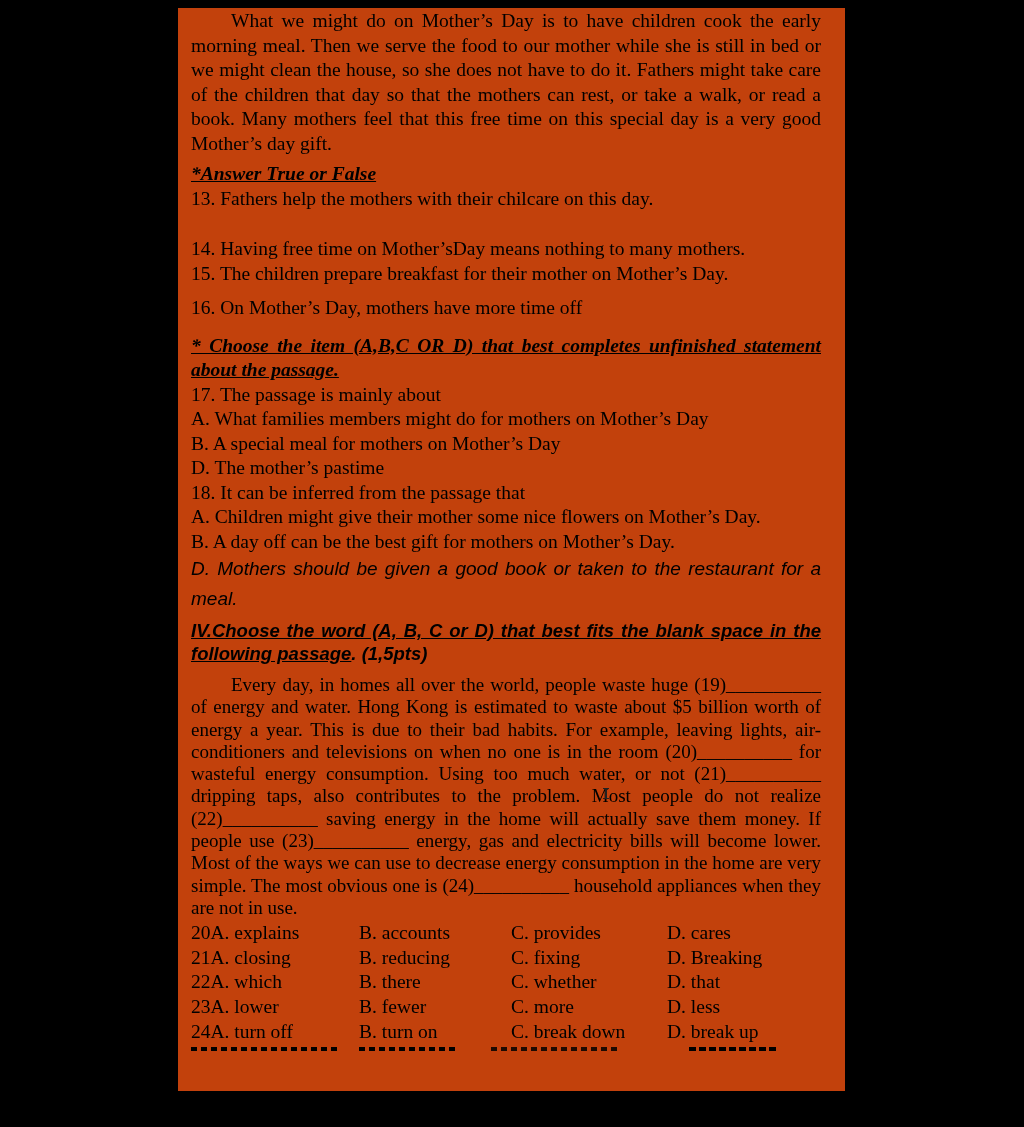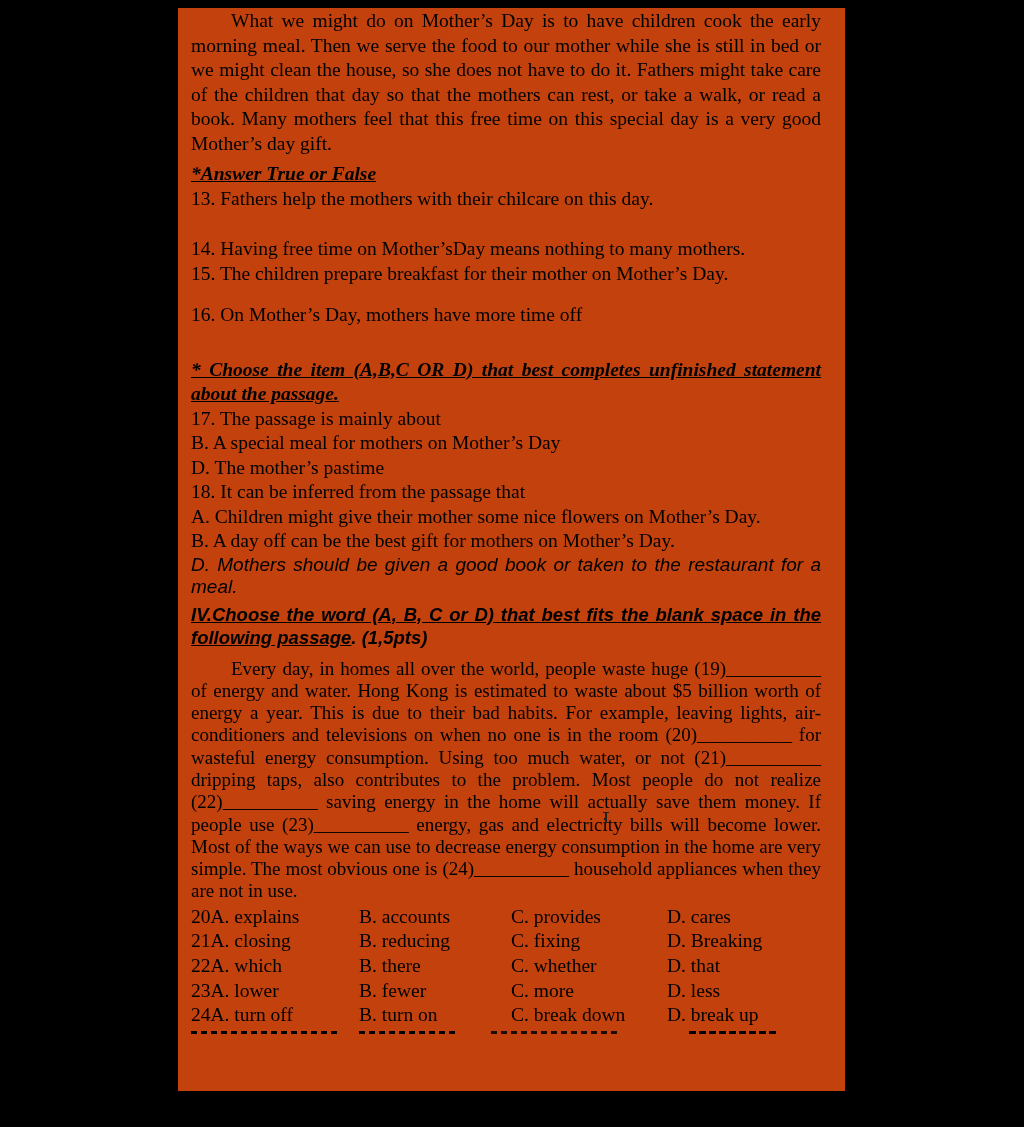--- a/index.html
+++ b/index.html
@@ -14,26 +14,26 @@
   p{margin:0;}
   .line{font-size:19.5px;line-height:24.5px;}
   .just{text-align:justify;}
   .indent{text-indent:40px;}
   .heading-serif{
     font-size:19.5px;line-height:24.5px;font-weight:bold;font-style:italic;
     text-decoration:underline;
   }
   .h-tf{margin-top:6px;}
   .gap-below{margin-bottom:26px;}
-  .gap-above{margin-top:17px;}
-  .h-choose{margin-top:30px;}
+  .gap-above{margin-top:10px;}
+  .h-choose{margin-top:13px;}
   .q17-wrap{position:relative;}
   .opt-d-italic{
     font-family:"Liberation Sans", sans-serif;font-style:italic;
-    font-size:19px;line-height:22px;
+    font-size:19px;line-height:30px;
   }
   .h-iv{
     margin-top:5px;
     font-family:"Liberation Sans", sans-serif;font-weight:bold;font-style:italic;
     font-size:18.5px;line-height:23px;
   }
   .h-iv .u{text-decoration:underline;}
   .passage2{margin-top:9px;font-size:19px;line-height:22.3px;}
   .mcq{margin-top:2px;}
   .mcq-row{display:flex;font-size:19.5px;line-height:24.6px;}
@@ -72,20 +72,21 @@
   <p class="line gap-above">16. On Mother’s Day, mothers have more time off</p>
 
   <p class="heading-serif h-choose just">* Choose the item (A,B,C OR D) that best completes unfinished statement about the passage.</p>
 
   <div class="q17-wrap">
     <p class="line">17. The passage is mainly about</p>
     <span class="caret">
         <span class="vbar"></span>
       </span>
   </div>
+  <p class="line">A. What families members might do for mothers on Mother’s Day</p>
   <p class="line">B. A special meal for mothers on Mother’s Day</p>
   <p class="line">D. The mother’s pastime</p>
 
   <p class="line">18. It can be inferred from the passage that</p>
   <p class="line">A. Children might give their mother some nice flowers on Mother’s Day.</p>
   <p class="line">B. A day off can be the best gift for mothers on Mother’s Day.</p>
   <p class="opt-d-italic just">D. Mothers should be given a good book or taken to the restaurant for a meal.</p>
 
   <p class="h-iv just"><span class="u">IV.Choose the word (A, B, C or D) that best fits the blank space in the following passage</span><span>. (1,5pts)</span></p>
 

